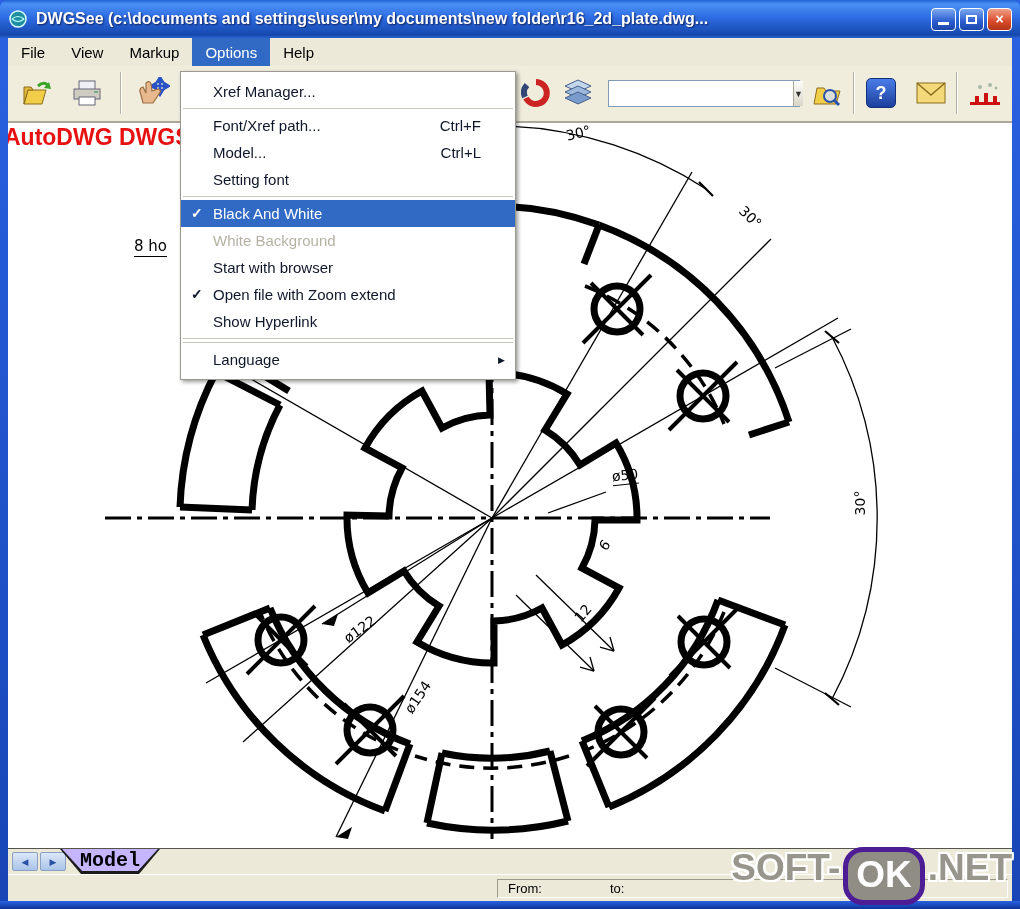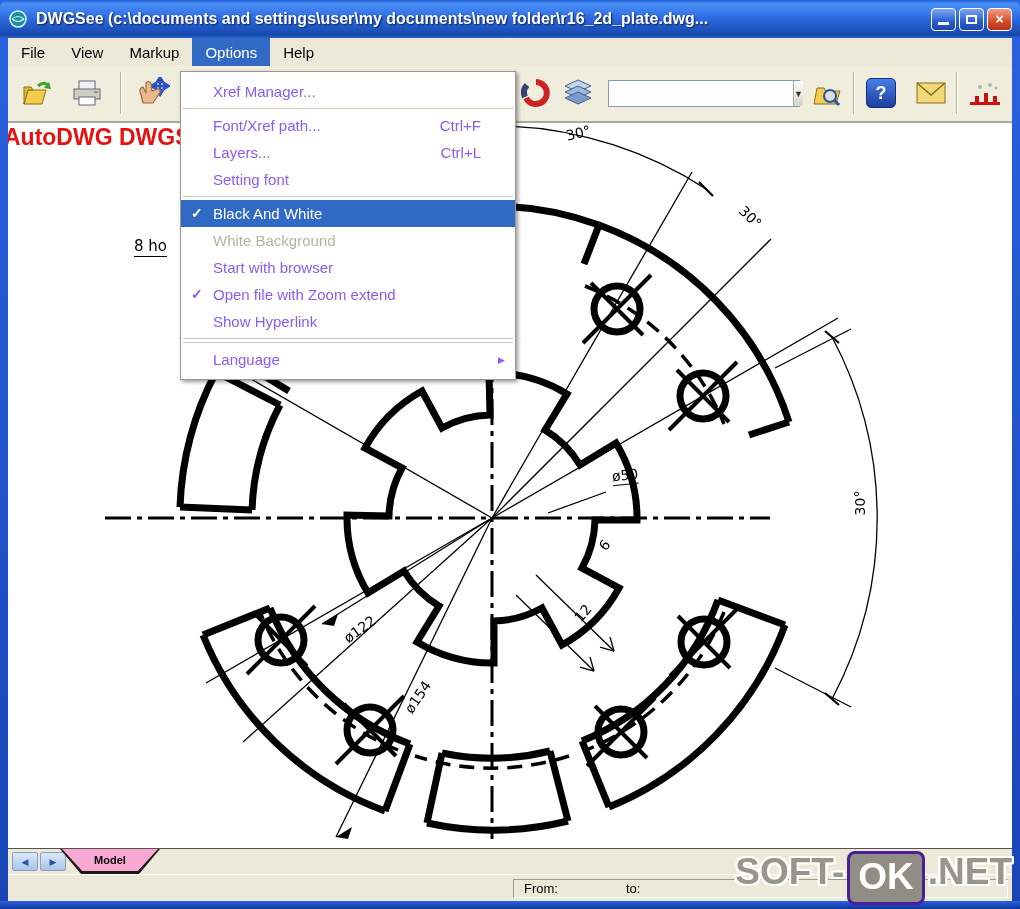--- a/index.html
+++ b/index.html
@@ -42,51 +42,51 @@
   #canvas{position:absolute;left:8px;top:122px;width:1004px;height:726px;background:#fff;border-top:1px solid #aca899;overflow:hidden;}
   #canvas svg{position:absolute;left:0;top:0;z-index:1;}
   .dlabel{position:absolute;z-index:2;font-size:14px;color:#000;white-space:nowrap;font-family:"DejaVu Sans",sans-serif;}
   .underl{border-bottom:1.5px solid #000;padding-bottom:1px;}
   #redmark{position:absolute;left:-4px;top:1px;z-index:2;font-size:23px;font-weight:bold;color:#e81111;
     font-family:"Liberation Sans",sans-serif;letter-spacing:0px;white-space:nowrap;}
 
   
   #optmenu{position:absolute;left:180px;top:71px;width:336px;z-index:10;background:#fff;
     border:1px solid #9a9890;box-shadow:2px 2px 4px rgba(0,0,0,.4);padding:6px 0;font-size:15px;}
-  .mi{position:relative;height:27px;line-height:27px;padding-left:32px;color:#8b5cf6;white-space:nowrap;}
+  .mi{position:relative;height:27px;line-height:27px;padding-left:32px;color:#0f172a;white-space:nowrap;}
   .mi .chk{position:absolute;left:10px;top:0;font-size:14px;font-weight:bold;}
   .mi .sc{position:absolute;right:34px;top:0;}
   .mi .sub{position:absolute;right:10px;top:1px;font-size:9px;}
   .mi.hl{background:#316ac5;color:#fff;}
   .mi.dis{color:#b5b2a5;}
   .msep{height:1px;background:#c9c6b8;margin:3px 2px;}
 
   
   #tabbar{position:absolute;left:8px;top:848px;width:1004px;height:26px;background:#ece9d8;border-top:1px solid #55544c;}
   .navbtn{position:absolute;top:3px;width:26px;height:19px;border:1px solid #8aa0c0;border-radius:2px;
     background:linear-gradient(180deg,#dce8f8,#aac4e8);color:#2a52a5;font-size:9px;
     display:flex;align-items:center;justify-content:center;}
   #tab-outline{position:absolute;left:52px;top:0px;width:100px;height:25px;background:#1a1a18;
     clip-path:polygon(0 0,100% 0,79% 100%,21% 100%);}
-  #tab-model{position:absolute;left:54px;top:0px;width:96px;height:22px;background:#f9a8d4;
+  #tab-model{position:absolute;left:54px;top:0px;width:96px;height:22px;background:#c4b5fd;
     clip-path:polygon(0 0,100% 0,79% 100%,21% 100%);display:flex;align-items:center;justify-content:center;
-    font-weight:bold;font-size:11px;color:#000;}
+    font-weight:bold;font-size:20px;color:#000;font-family:Liberation Mono, monospace;}
 
   
   #statusbar{position:absolute;left:8px;top:874px;width:1004px;height:27px;background:#ece9d8;border-top:1px solid #fff;}
-  #status-field{position:absolute;left:505px;right:4px;top:4px;height:19px;
+  #status-field{position:absolute;left:489px;right:4px;top:4px;height:19px;
     border:1px solid;border-color:#9c9a8c #ffffff #ffffff #9c9a8c;font-size:13px;color:#000;}
   #status-field .from{position:absolute;left:10px;top:1px;}
   #status-field .to{position:absolute;left:112px;top:1px;}
 
   
   #sitemark{position:absolute;right:0px;bottom:-4px;z-index:50;font-size:37px;font-weight:bold;color:#98968c;
     text-shadow:-2px -2px 0 #fff,2px -2px 0 #fff,-2px 2px 0 #fff,2px 2px 0 #fff,0 2px 0 #fff,0 -2px 0 #fff,2px 0 0 #fff,-2px 0 0 #fff;
     display:flex;align-items:flex-start;}
-  #sitemark .okbadge{display:inline-block;background:#8f8d84;color:#fff;border:3px solid #4c1d95;border-radius:8px;
+  #sitemark .okbadge{display:inline-block;background:#8f8d84;color:#fff;border:5px solid #4c1d95;border-radius:20px;
     padding:2px 8px 4px 8px;margin:0 3px;text-shadow:none;}
   #bottomedge{position:absolute;left:0;top:901px;width:1020px;height:8px;background:linear-gradient(180deg,#2a62e2,#0f339a);}
 </style>
 </head>
 <body>
 
 <div id="win">
 
   <div id="titlebar">
     <svg width="20" height="20">
@@ -298,21 +298,21 @@
     <span class="dlabel" style="left:334px;top:498px;transform:rotate(-36deg);">ø122</span>
     <span class="dlabel" style="left:392px;top:566px;transform:rotate(-56deg);">ø154</span>
     <span class="dlabel" style="left:566px;top:482px;transform:rotate(-50deg);">12</span>
     <span class="dlabel" style="left:592px;top:414px;transform:rotate(-50deg);">6</span>
   </div>
 
   <div id="optmenu">
     <div class="mi"><span>Xref Manager...</span></div>
     <div class="msep"></div>
     <div class="mi"><span>Font/Xref path...</span><span class="sc">Ctrl+F</span></div>
-    <div class="mi"><span>Layers...</span><span class="sc">Ctrl+L</span></div>
+    <div class="mi"><span>Model...</span><span class="sc">Ctrl+L</span></div>
     <div class="mi"><span>Setting font</span></div>
     <div class="msep"></div>
     <div class="mi hl"><span class="chk">✓</span><span>Black And White</span></div>
     <div class="mi dis"><span>White Background</span></div>
     <div class="mi"><span>Start with browser</span></div>
     <div class="mi"><span class="chk">✓</span><span>Open file with Zoom extend</span></div>
     <div class="mi"><span>Show Hyperlink</span></div>
     <div class="msep"></div>
     <div class="msep"></div>
     <div class="mi"><span>Language</span><span class="sub">▶</span></div>

